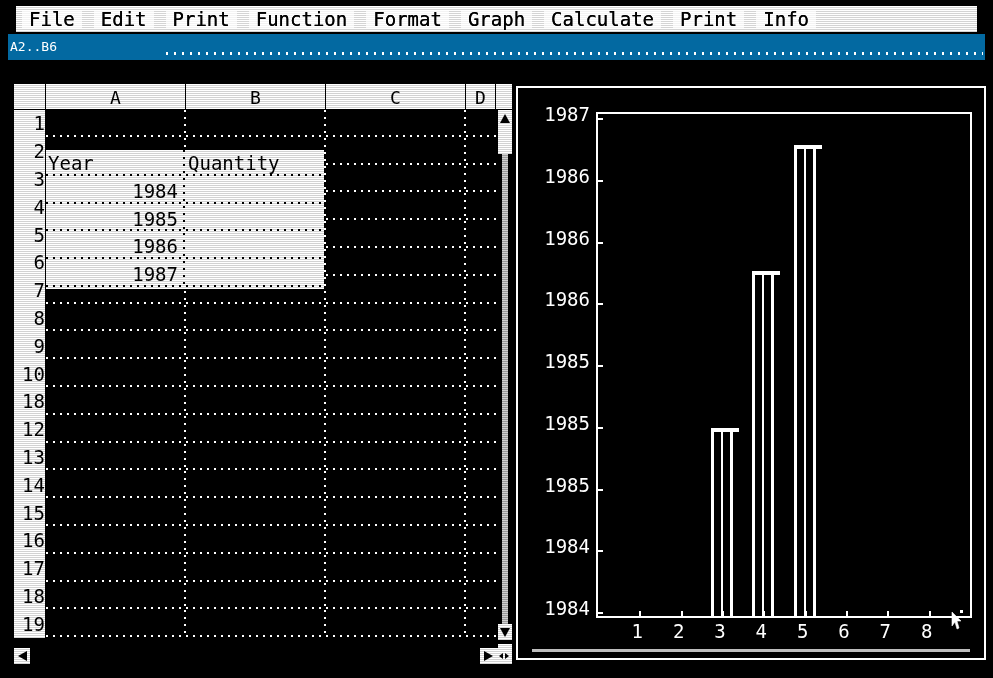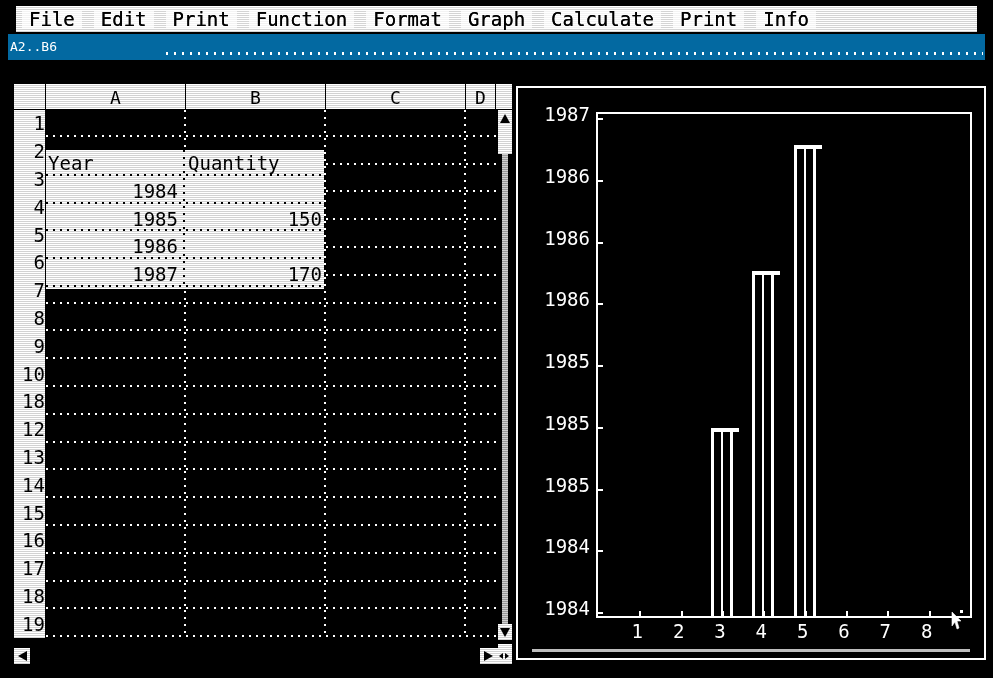--- a/index.html
+++ b/index.html
@@ -378,32 +378,30 @@
         <div class="sdot"></div>
         <div class="sv"></div>
       </div>
       <div class="selrow">
         <span class="cellAr">1984</span>
         <div class="sdot"></div>
         <div class="sv"></div>
       </div>
       <div class="selrow">
         <span class="cellAr">1985</span>
-        <span class="cellBr">150</span>
         <div class="sdot"></div>
         <div class="sv"></div>
       </div>
       <div class="selrow">
         <span class="cellAr">1986</span>
         <div class="sdot"></div>
         <div class="sv"></div>
       </div>
       <div class="selrow">
         <span class="cellAr">1987</span>
-        <span class="cellBr">170</span>
         <div class="sdot"></div>
         <div class="sv"></div>
       </div>
     </div>
 
   <div id="vscroll">
     <div class="sbtn">
       <svg width="10" height="9" viewBox="0 0 10 9">
           <path d="M5,0 L10,9 L0,9 Z" fill="#000"></path>
         </svg>

